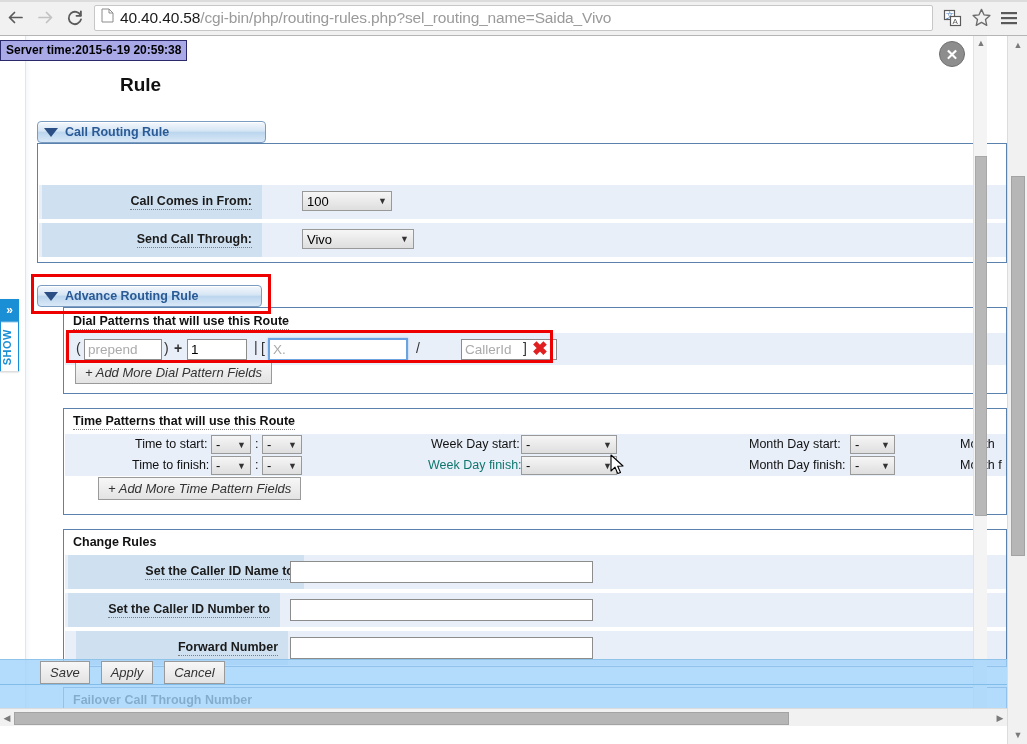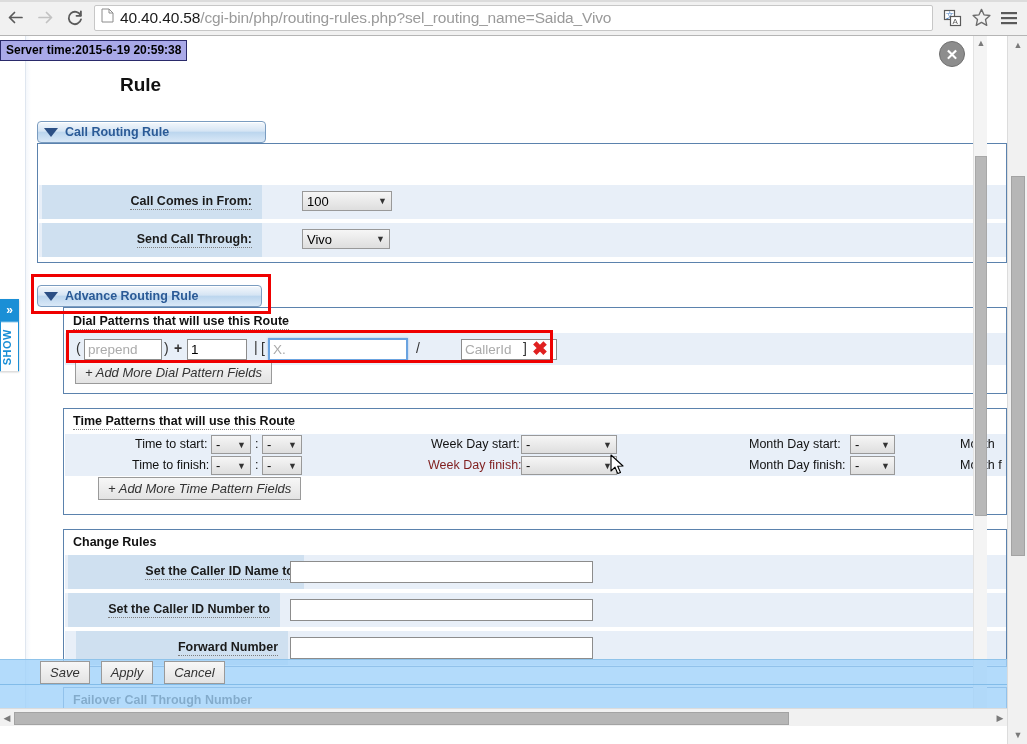--- a/index.html
+++ b/index.html
@@ -386,21 +386,21 @@
         <div class="sel" style="position:absolute;left:263px;top:6px;width:90px;">
           <span class="sel-val">100</span>
           <span class="arw">▼</span>
         </div>
       </div>
 
       <div class="row-stripe" style="position:absolute;left:1px;top:79px;width:967px;height:34px;">
         <div class="lbl-cell" style="position:absolute;left:3px;top:0;width:220px;height:34px;">
           <span class="dotted">Send Call Through:</span>
         </div>
-        <div class="sel" style="position:absolute;left:263px;top:6px;width:88px;justify-content:center;">
+        <div class="sel" style="position:absolute;left:263px;top:6px;width:112px;justify-content:center;">
           <span class="sel-val">Vivo</span>
           <span class="arw">▼</span>
         </div>
       </div>
     </div>
 
     <div class="section-bar" style="position:absolute;left:37px;top:249px;width:225px;">
       <span class="tri"></span>
       <span class="title">Advance Routing Rule</span>
     </div>
@@ -461,21 +461,21 @@
         <div class="sel" style="position:absolute;left:146px;top:1px;width:40px;height:19px;">
           <span class="sel-val">-</span>
           <span class="arw">▼</span>
         </div>
         <span style="position:absolute;left:190px;top:3px;font-size:12.5px;color:#111;">:</span>
         <div class="sel" style="position:absolute;left:197px;top:1px;width:40px;height:19px;">
           <span class="sel-val">-</span>
           <span class="arw">▼</span>
         </div>
 
-        <span style="position:absolute;left:363px;top:3px;font-size:12.5px;color:#7f1d1d;">Week Day finish:</span>
+        <span style="position:absolute;left:363px;top:3px;font-size:12.5px;color:#0f766e;">Week Day finish:</span>
         <div class="sel" style="position:absolute;left:456px;top:1px;width:96px;height:19px;">
           <span class="sel-val">-</span>
           <span class="arw">▼</span>
         </div>
 
         <span style="position:absolute;left:684px;top:3px;font-size:12.5px;color:#111;">Month Day finish:</span>
         <div class="sel" style="position:absolute;left:785px;top:1px;width:45px;height:19px;">
           <span class="sel-val">-</span>
           <span class="arw">▼</span>
         </div>

